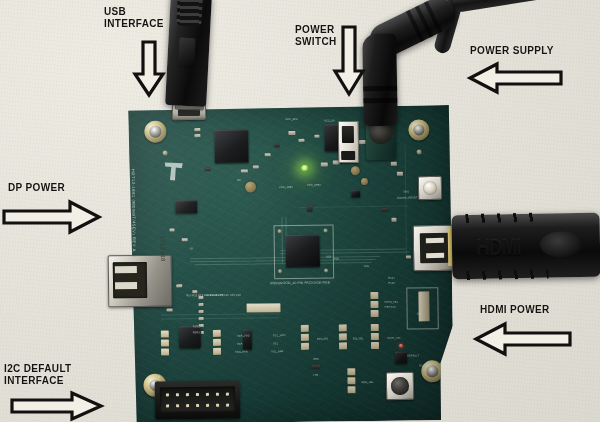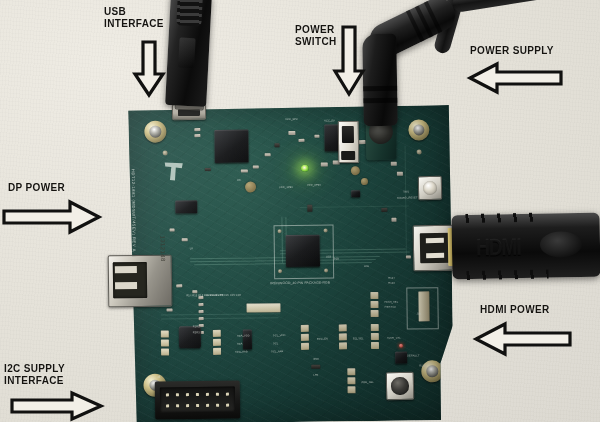--- a/index.html
+++ b/index.html
@@ -473,21 +473,21 @@
     </svg>
   </div>
 
   <div class="callout" style="left:8px;top:182px;">DP POWER</div>
   <div class="arrow" style="left:2px;top:200px;">
     <svg width="100" height="34" viewBox="0 0 100 34">
       <path d="M2 11 L68 11 L68 2 L97 17 L68 32 L68 23 L2 23 Z"></path>
     </svg>
   </div>
 
-  <div class="callout" style="left:4px;top:363px;">I2C SUPPLY
+  <div class="callout" style="left:4px;top:363px;">I2C DEFAULT
 INTERFACE</div>
   <div class="arrow" style="left:10px;top:391px;">
     <svg width="94" height="30" viewBox="0 0 94 30">
       <path d="M2 9 L62 9 L62 2 L91 15 L62 28 L62 21 L2 21 Z"></path>
     </svg>
   </div>
 
   <div class="callout" style="left:480px;top:304px;">HDMI POWER</div>
   <div class="arrow" style="left:473px;top:322px;">
     <svg width="100" height="34" viewBox="0 0 100 34">

